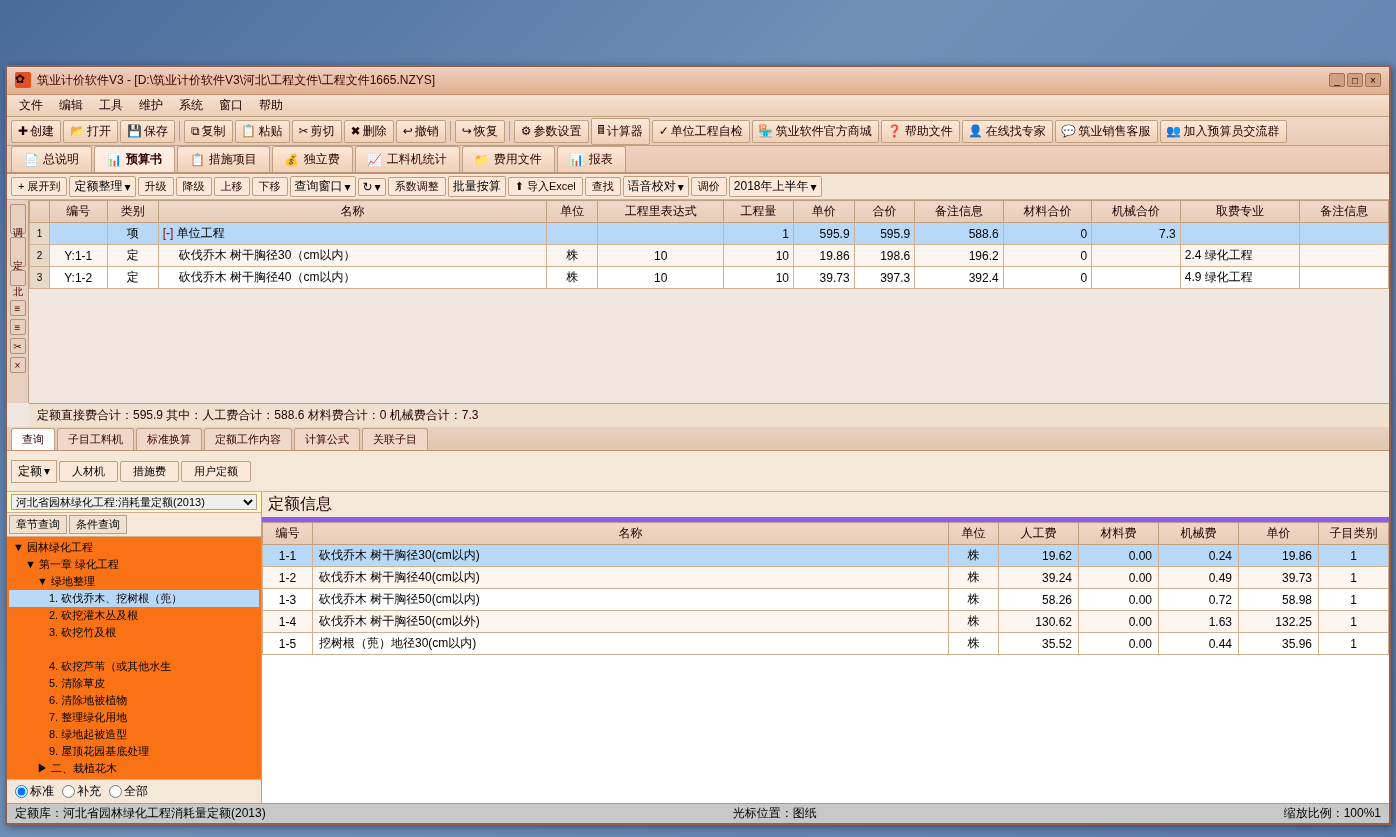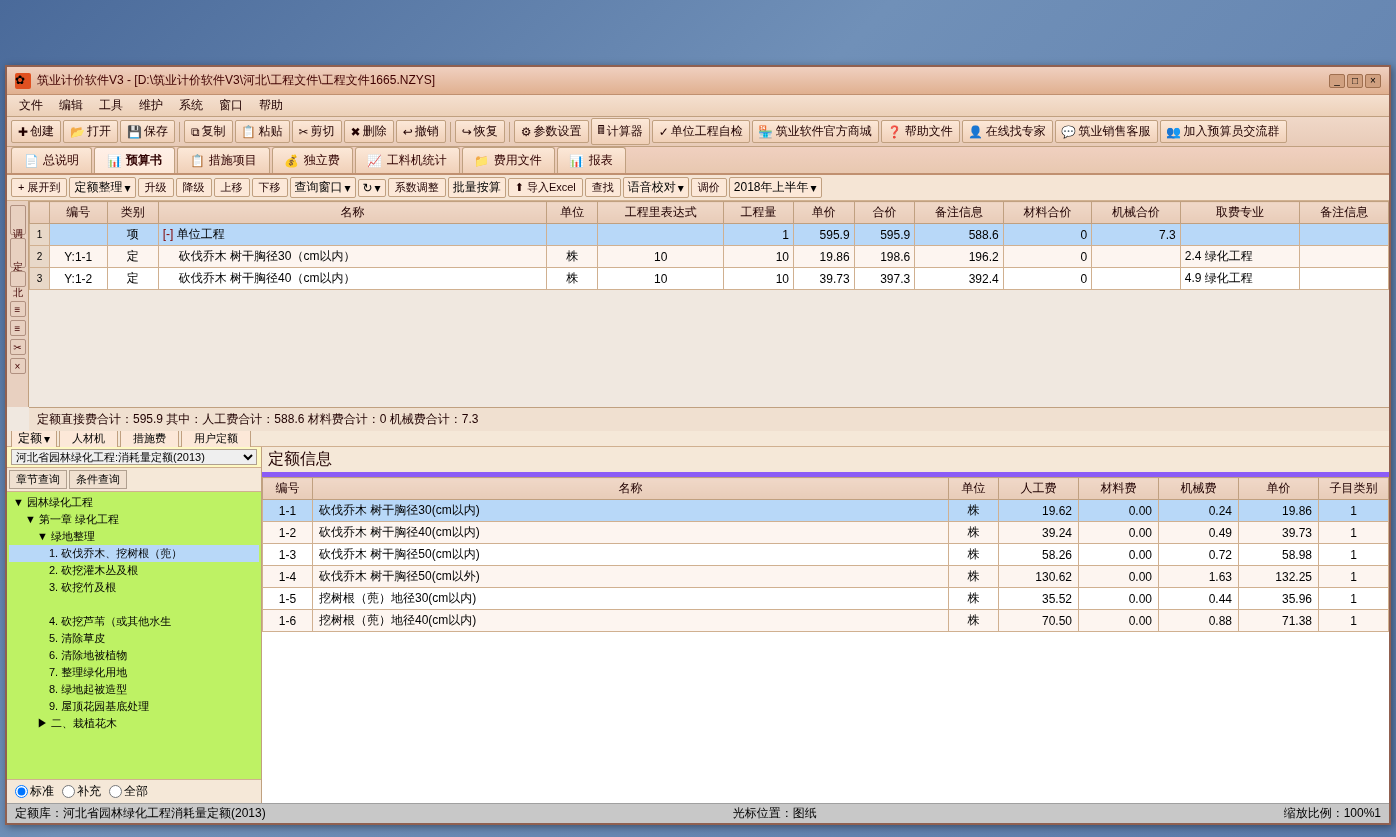--- a/index.html
+++ b/index.html
@@ -166,21 +166,21 @@
       cursor: pointer;
       font-size: 11px;
       color: #300000;
       margin-right: 2px;
     }
     .tab-bottom.active { background: white; }
 
     
     .sub-tab-bar {
       background: #f5e8d8;
-      height: 16px;
+      height: 41px;
       display: flex;
       align-items: center;
       padding: 0 4px;
       border-bottom: 1px solid #d0b090;
       gap: 2px;
     }
     .sub-tab {
       padding: 2px 12px;
       border: 1px solid #c0a080;
       border-radius: 2px;
@@ -220,21 +220,21 @@
     }
     .tree-btn { padding: 1px 6px; border: 1px solid #b0a090; background: #f0e0d0; font-size: 11px; cursor: pointer; }
     .tree-selector {
       display: flex; align-items: flex-start;
       padding: 2px 4px; background: #fef9c3;
       border-bottom: 1px solid #d0b090;
       font-size: 11px;
     }
     .tree-selector select { border: 1px solid #b0a090; font-size: 11px; flex: 1; }
 
-    .tree-body { flex: 1; overflow-y: auto; padding: 2px; background: #bef264; }
+    .tree-body { flex: 1; overflow-y: auto; padding: 2px; background: #f97316; }
     .tree-item { padding: 1px 2px; font-size: 11px; cursor: pointer; color: #000; }
     .tree-item.selected { background: #b8d8f8; }
 
     .tree-radio-bar {
       display: flex; align-items: center; gap: 8px;
       padding: 3px 8px; background: #f5e8d8;
       border-top: 1px solid #d0b090; font-size: 11px;
     }
 
     
@@ -567,20 +567,28 @@
         </table>
       </div>
       <div class="status-bar">
         <span>定额直接费合计：595.9  其中：人工费合计：588.6  材料费合计：0  机械费合计：7.3</span>
       </div>
     </div>
   </div>
 
   <div class="bottom-panel">
 
+    <div class="tab-bar-bottom">
+      <div class="tab-bottom active">查询</div>
+      <div class="tab-bottom">子目工料机</div>
+      <div class="tab-bottom">标准换算</div>
+      <div class="tab-bottom">定额工作内容</div>
+      <div class="tab-bottom">计算公式</div>
+      <div class="tab-bottom">关联子目</div>
+    </div>
 
     <div class="sub-tab-bar">
       <div class="sub-tab-dropdown">
         <span>定额</span>
         <span>▾</span>
       </div>
       <div class="sub-tab">人材机</div>
       <div class="sub-tab">措施费</div>
       <div class="sub-tab">用户定额</div>
     </div>
@@ -685,30 +693,20 @@
                 <tr>
     <td style="text-align:center;">1-5</td>
     <td>挖树根（蔸）地径30(cm以内)</td>
     <td style="text-align:center;">株</td>
     <td style="text-align:right;">35.52</td>
     <td style="text-align:right;">0.00</td>
     <td style="text-align:right;">0.44</td>
     <td style="text-align:right;">35.96</td>
     <td style="text-align:center;">1</td>
   </tr>
-                <tr>
-    <td style="text-align:center;">1-6</td>
-    <td>挖树根（蔸）地径40(cm以内)</td>
-    <td style="text-align:center;">株</td>
-    <td style="text-align:right;">70.50</td>
-    <td style="text-align:right;">0.00</td>
-    <td style="text-align:right;">0.88</td>
-    <td style="text-align:right;">71.38</td>
-    <td style="text-align:center;">1</td>
-  </tr>
               </tbody>
           </table>
         </div>
       </div>
     </div>
   </div>
 
   <div class="app-status-bar">
     <span>定额库：河北省园林绿化工程消耗量定额(2013)</span>
     <span style="flex:1;"></span>

